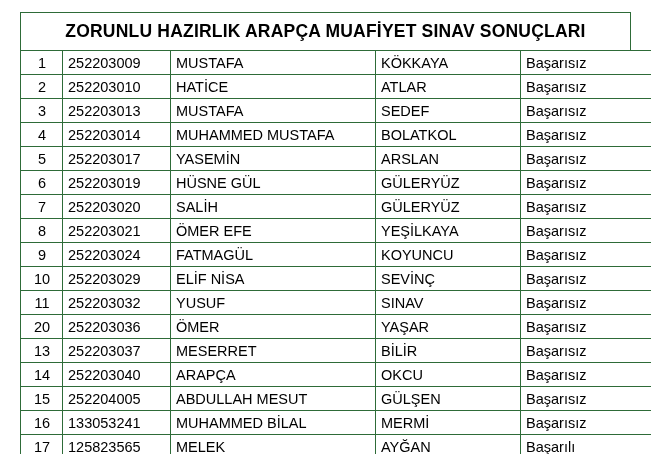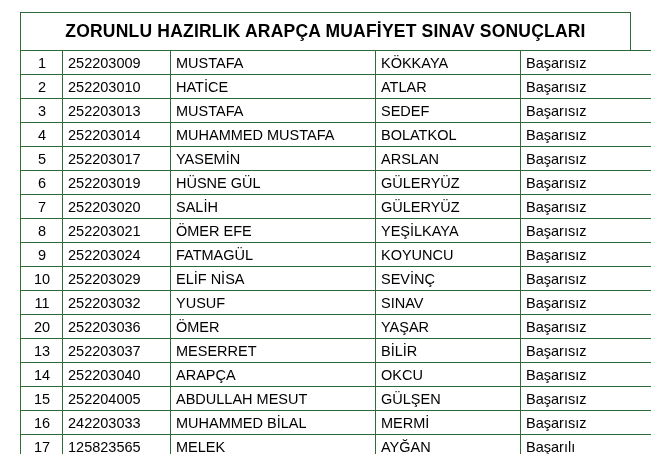--- a/index.html
+++ b/index.html
@@ -184,21 +184,21 @@
         </tr>
         <tr>
           <td class="c-no">15</td>
           <td class="c-id">252204005</td>
           <td class="c-first">ABDULLAH MESUT</td>
           <td class="c-last">GÜLŞEN</td>
           <td class="c-status">Başarısız</td>
         </tr>
         <tr>
           <td class="c-no">16</td>
-          <td class="c-id">242203033</td>
+          <td class="c-id">133053241</td>
           <td class="c-first">MUHAMMED BİLAL</td>
           <td class="c-last">MERMİ</td>
           <td class="c-status">Başarısız</td>
         </tr>
         <tr>
           <td class="c-no">17</td>
           <td class="c-id">125823565</td>
           <td class="c-first">MELEK</td>
           <td class="c-last">AYĞAN</td>
           <td class="c-status">Başarılı</td>

